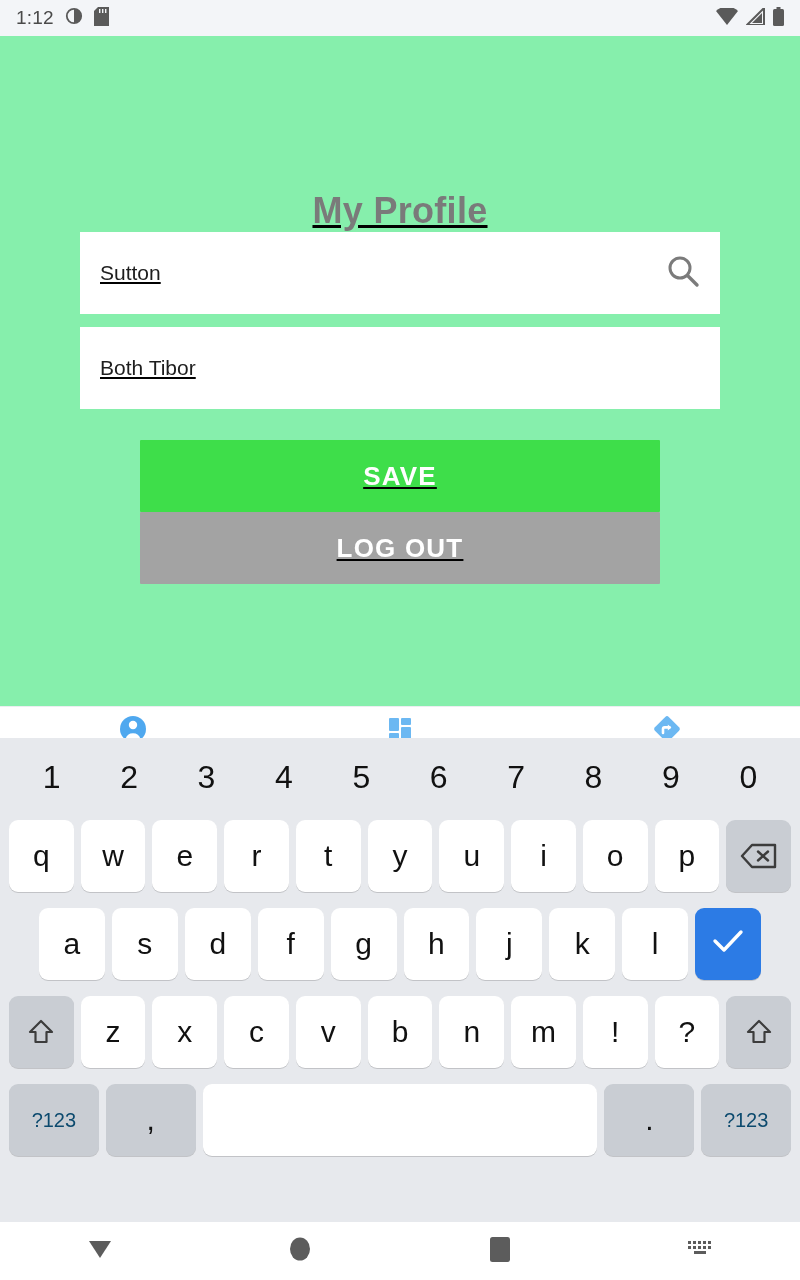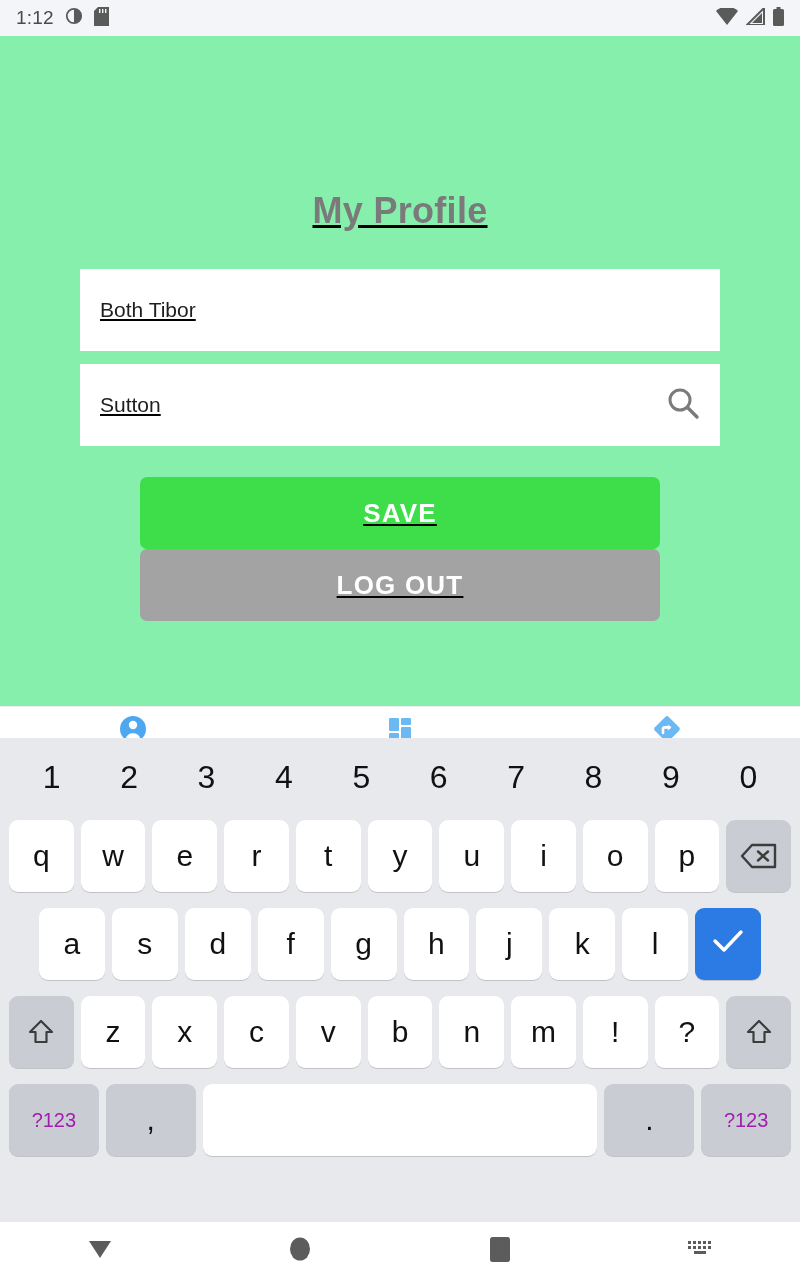--- a/index.html
+++ b/index.html
@@ -50,21 +50,21 @@
   .field-first{ margin-top:37px; }
   .field-value{
     font-size:21px;
     color:#1e1e1e;
   }
   .field-icon{ margin-left:auto; }
 
   .btn{
     margin:0 140px;
     height:72px;
-    border-radius:7px;
+    border-radius:1px;
     display:flex; align-items:center; justify-content:center;
     font-size:26px; font-weight:bold; color:#ffffff;
     letter-spacing:1.2px;
     border:none; cursor:pointer;
     font-family:"Liberation Sans", sans-serif;
     width:calc(100% - 280px);
   }
   .btn-save{ background:#3ede4a; margin-top:31px; }
   .btn-logout{ background:#a3a3a3; margin-top:0; }
 
@@ -119,21 +119,21 @@
     user-select:none;
   }
   .key.num{
     background:transparent;
     box-shadow:none;
     font-size:32px;
     height:70px;
   }
   .key.gray{ background:#c9cdd3; }
   .key.blue{ background:#2c7be5; }
-  .key.small{ font-size:20px; color:#a21caf; }
+  .key.small{ font-size:20px; color:#0c4a6e; }
   .key.wide-space{ flex:4.4; }
   .key.shift{ flex:1; }
   .key.enter{ flex:1; }
 
   
   .sysnav{
     position:absolute;
     bottom:0; left:0; right:0;
     height:58px;
     background:#ffffff;
@@ -185,32 +185,32 @@
           <rect x="0" y="2" width="11" height="17" rx="1.5" fill="#5a5a5a"></rect>
         </svg>
     </span>
   </div>
 </div>
 
 <div class="app">
 
   <div class="page-title">My Profile</div>
 
-  <div class="field field-first">
-    <span class="field-value">Both Tibor</span>
-  </div>
-
   <div class="field">
     <span class="field-value">Sutton</span>
     <span class="field-icon">
       <svg width="34" height="34" viewBox="0 0 34 34">
         <circle cx="14" cy="14" r="10" fill="none" stroke="#7b7b7b" stroke-width="3"></circle>
         <line x1="21.5" y1="21.5" x2="31" y2="31" stroke="#7b7b7b" stroke-width="3.4" stroke-linecap="round"></line>
       </svg>
     </span>
+  </div>
+
+  <div class="field field-first">
+    <span class="field-value">Both Tibor</span>
   </div>
 
 
   <button class="btn btn-save">SAVE</button>
   <button class="btn btn-logout">LOG OUT</button>
 
   <div class="appnav">
 
     <div class="navitem">
       <span>

